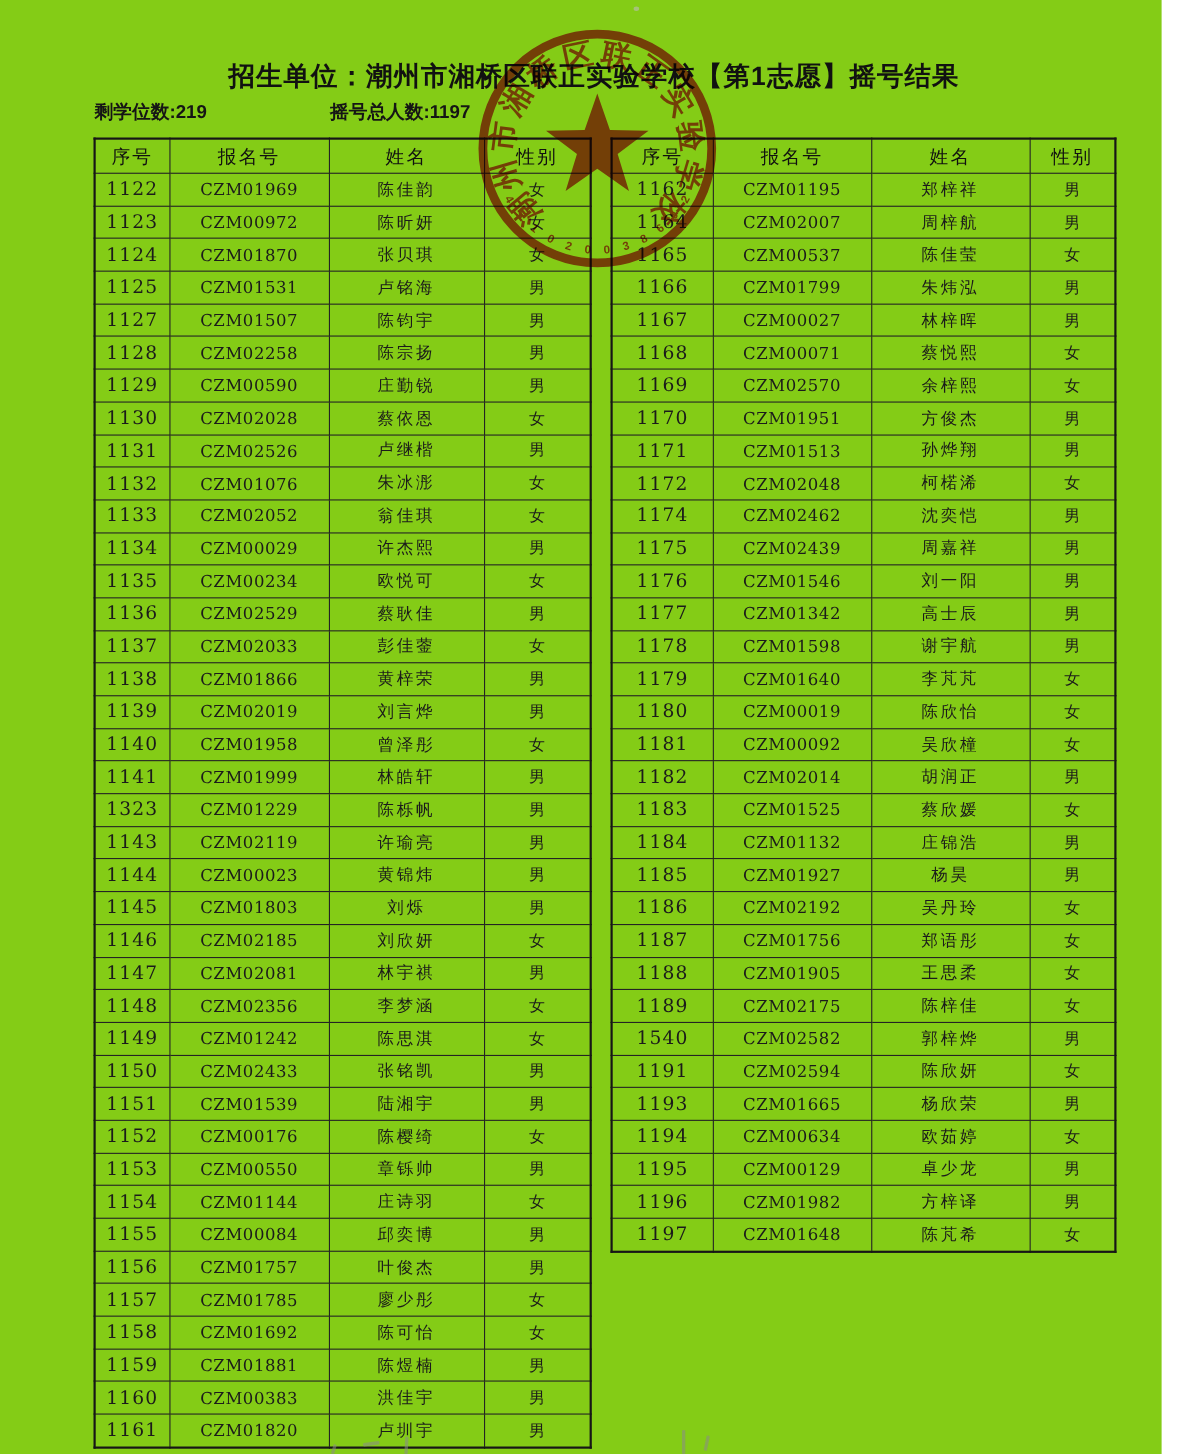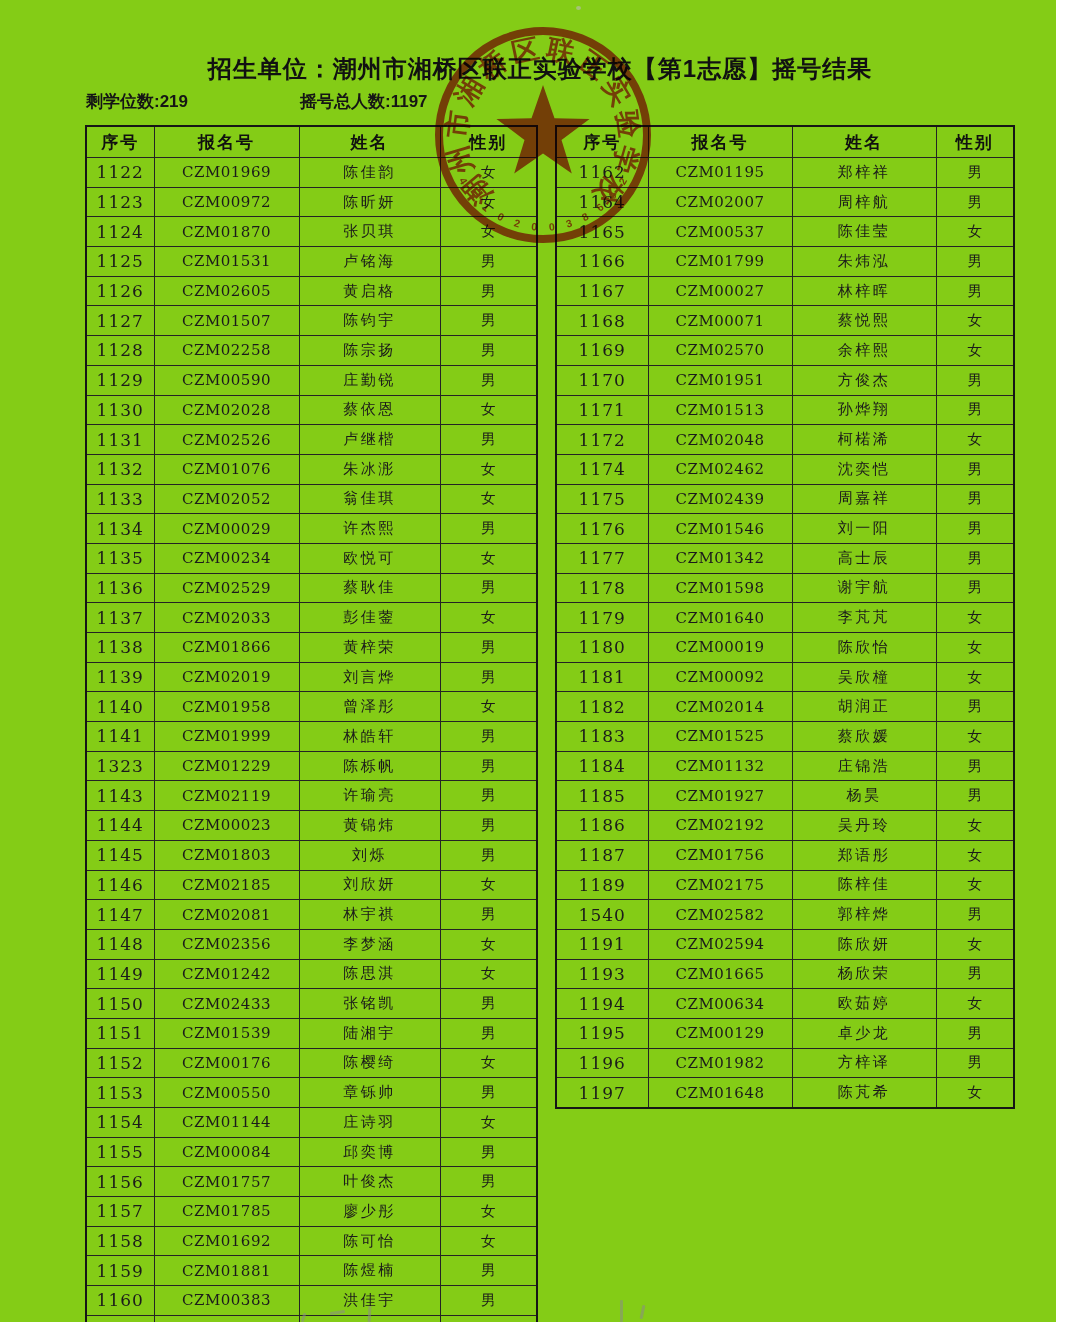--- a/index.html
+++ b/index.html
@@ -24,21 +24,21 @@
     position:absolute;border-collapse:collapse;table-layout:fixed;
     border:2px solid #161616;background:transparent;
   }
   #left-table{left:85px;top:125px;width:451px;}
   #right-table{left:555px;top:125px;width:458px;}
   th,td{
     border:1px solid #242424;text-align:center;vertical-align:middle;
     padding:0;white-space:nowrap;overflow:hidden;
   }
   thead th{
-    height:30px;font-size:17px;font-weight:bold;color:#101010;
+    height:30px;font-size:17px;font-weight:normal;color:#101010;
     font-family:"DejaVu Serif","Liberation Serif",serif;letter-spacing:2px;margin-left:44px;
   }
   tbody td{height:28.7px;}
   td.c0{font-size:17px;letter-spacing:1px;}
   td.c1{font-size:15px;letter-spacing:0.5px;}
   td.c2{font-size:15px;letter-spacing:2.5px;}
   td.c3{font-size:14.5px;}
 
   #stamp-svg{
     position:absolute;left:415px;top:8px;width:258px;height:258px;
@@ -107,26 +107,20 @@
           <td class="c2">张贝琪</td>
           <td class="c3">女</td>
         </tr>
         <tr>
           <td class="c0">1125</td>
           <td class="c1">CZM01531</td>
           <td class="c2">卢铭海</td>
           <td class="c3">男</td>
         </tr>
         <tr>
-          <td class="c0">1126</td>
-          <td class="c1">CZM02605</td>
-          <td class="c2">黄启格</td>
-          <td class="c3">男</td>
-        </tr>
-        <tr>
           <td class="c0">1127</td>
           <td class="c1">CZM01507</td>
           <td class="c2">陈钧宇</td>
           <td class="c3">男</td>
         </tr>
         <tr>
           <td class="c0">1128</td>
           <td class="c1">CZM02258</td>
           <td class="c2">陈宗扬</td>
           <td class="c3">男</td>
@@ -483,20 +477,26 @@
         <tr>
           <td class="c0">1186</td>
           <td class="c1">CZM02192</td>
           <td class="c2">吴丹玲</td>
           <td class="c3">女</td>
         </tr>
         <tr>
           <td class="c0">1187</td>
           <td class="c1">CZM01756</td>
           <td class="c2">郑语彤</td>
+          <td class="c3">女</td>
+        </tr>
+        <tr>
+          <td class="c0">1188</td>
+          <td class="c1">CZM01905</td>
+          <td class="c2">王思柔</td>
           <td class="c3">女</td>
         </tr>
         <tr>
           <td class="c0">1189</td>
           <td class="c1">CZM02175</td>
           <td class="c2">陈梓佳</td>
           <td class="c3">女</td>
         </tr>
         <tr>
           <td class="c0">1540</td>

